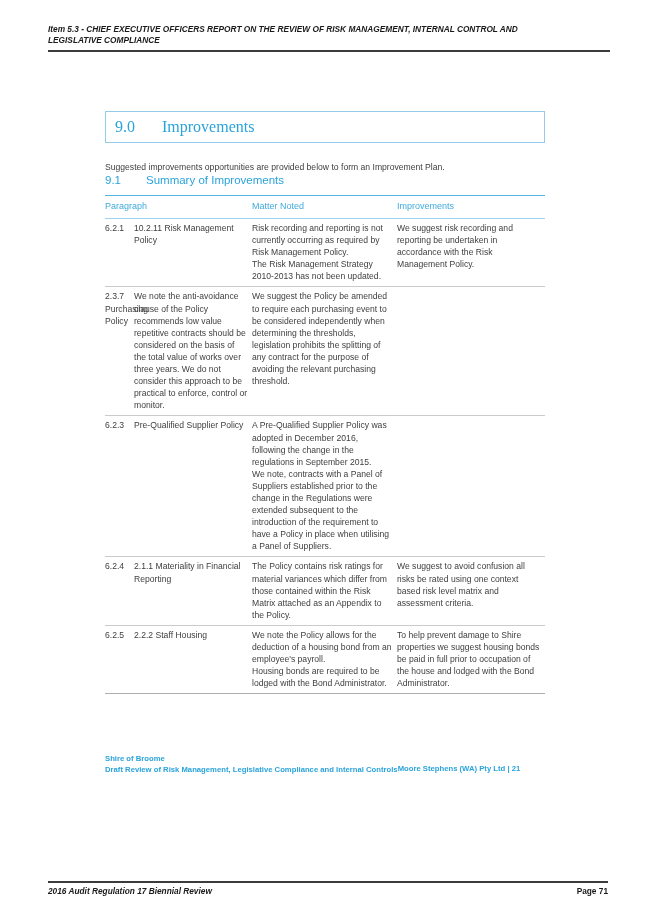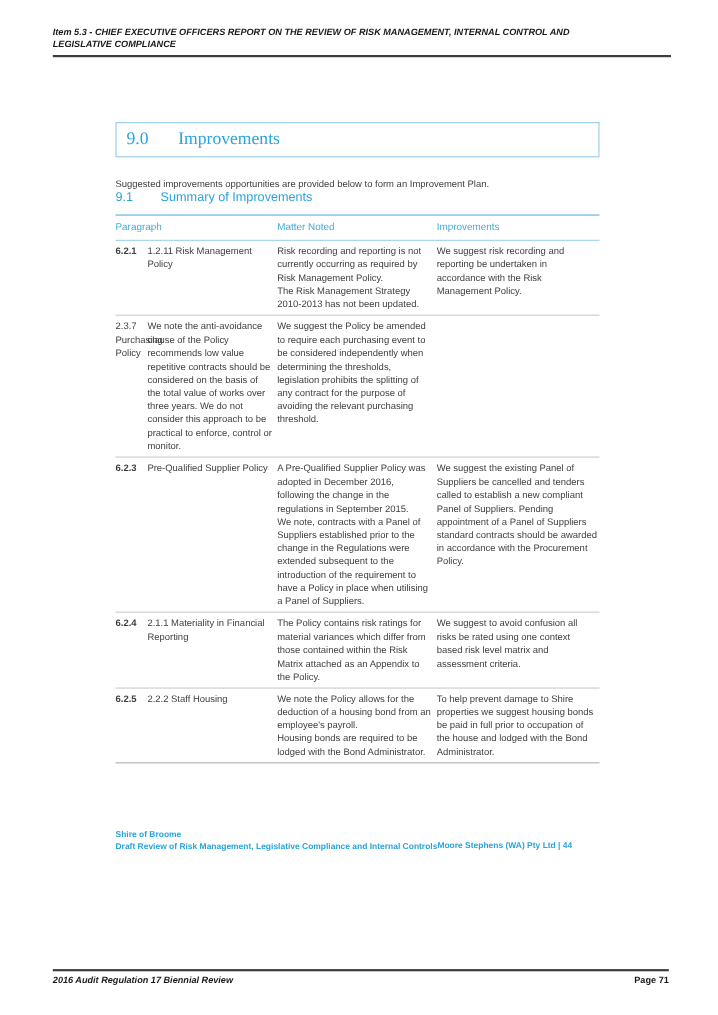--- a/index.html
+++ b/index.html
@@ -58,21 +58,21 @@
   .t-row {
     display: grid;
     grid-template-columns: 29px 118px 145px 148px;
     font-size: 8.6px; line-height: 12.1px;
     color: #3e3e3e;
     padding: 3px 0 4px 0;
     border-bottom: 1px solid #cbcbcb;
   }
   .t-row:last-child { border-bottom: 1px solid #aeaeae; }
   .cell { white-space: pre-line; }
-  .c-ref { padding-right: 4px; font-weight: bold; }
+  .c-ref { padding-right: 4px; }
   .c-title { padding-right: 8px; }
   .c-matter { padding-right: 4px; }
   .c-imp { padding-right: 1px; }
 
   
   .report-footer {
     position: absolute; left: 105px; top: 754px; width: 458px;
     display: flex; justify-content: flex-start; align-items: flex-end;
     color: #2aa3db; font-weight: bold;
     font-size: 7.7px; line-height: 10.5px;
@@ -112,38 +112,37 @@
   <div class="imp-table">
 
     <div class="t-head">
       <span class="h-paragraph">Paragraph</span>
       <span>Matter Noted</span>
       <span>Improvements</span>
     </div>
 
     <div class="t-row">
       <span class="cell c-ref">6.2.1</span>
-      <span class="cell c-title">1.2.11 Risk Management Policy</span>
+      <span class="cell c-title">10.2.11 Risk Management Policy</span>
       <span class="cell c-matter">Risk recording and reporting is not currently occurring as required by Risk Management Policy.
 The Risk Management Strategy 2010-2013 has not been updated.</span>
       <span class="cell c-imp">We suggest risk recording and reporting be undertaken in accordance with the Risk Management Policy.</span>
     </div>
 
     <div class="t-row">
       <span class="cell c-title">2.3.7 Purchasing Policy</span>
       <span class="cell c-matter">We note the anti-avoidance clause of the Policy recommends low value repetitive contracts should be considered on the basis of the total value of works over three years. We do not consider this approach to be practical to enforce, control or monitor.</span>
       <span class="cell c-imp">We suggest the Policy be amended to require each purchasing event to be considered independently when determining the thresholds, legislation prohibits the splitting of any contract for the purpose of avoiding the relevant purchasing threshold.</span>
     </div>
 
     <div class="t-row">
       <span class="cell c-ref">6.2.3</span>
       <span class="cell c-title">Pre-Qualified Supplier Policy</span>
       <span class="cell c-matter">A Pre-Qualified Supplier Policy was adopted in December 2016, following the change in the regulations in September 2015.
 We note, contracts with a Panel of Suppliers established prior to the change in the Regulations were extended subsequent to the introduction of the requirement to have a Policy in place when utilising a Panel of Suppliers.</span>
-      <span class="cell c-imp">We suggest the existing Panel of Suppliers be cancelled and tenders called to establish a new compliant Panel of Suppliers. Pending appointment of a Panel of Suppliers standard contracts should be awarded in accordance with the Procurement Policy.</span>
     </div>
 
     <div class="t-row">
       <span class="cell c-ref">6.2.4</span>
       <span class="cell c-title">2.1.1 Materiality in Financial Reporting</span>
       <span class="cell c-matter">The Policy contains risk ratings for material variances which differ from those contained within the Risk Matrix attached as an Appendix to the Policy.</span>
       <span class="cell c-imp">We suggest to avoid confusion all risks be rated using one context based risk level matrix and assessment criteria.</span>
     </div>
 
     <div class="t-row">
@@ -155,19 +154,19 @@
     </div>
 
   </div>
 </div>
 
 <div class="report-footer">
   <div class="rf-left">
     <div>Shire of Broome</div>
     <div>Draft Review of Risk Management, Legislative Compliance and Internal Controls</div>
   </div>
-  <div class="rf-right">Moore Stephens (WA) Pty Ltd  |  44</div>
+  <div class="rf-right">Moore Stephens (WA) Pty Ltd  |  21</div>
 </div>
 
 <div class="page-footer">
   <span class="pf-left">2016 Audit Regulation 17 Biennial Review</span>
   <span class="pf-right">Page 71</span>
 </div>
 
 </body></html>

